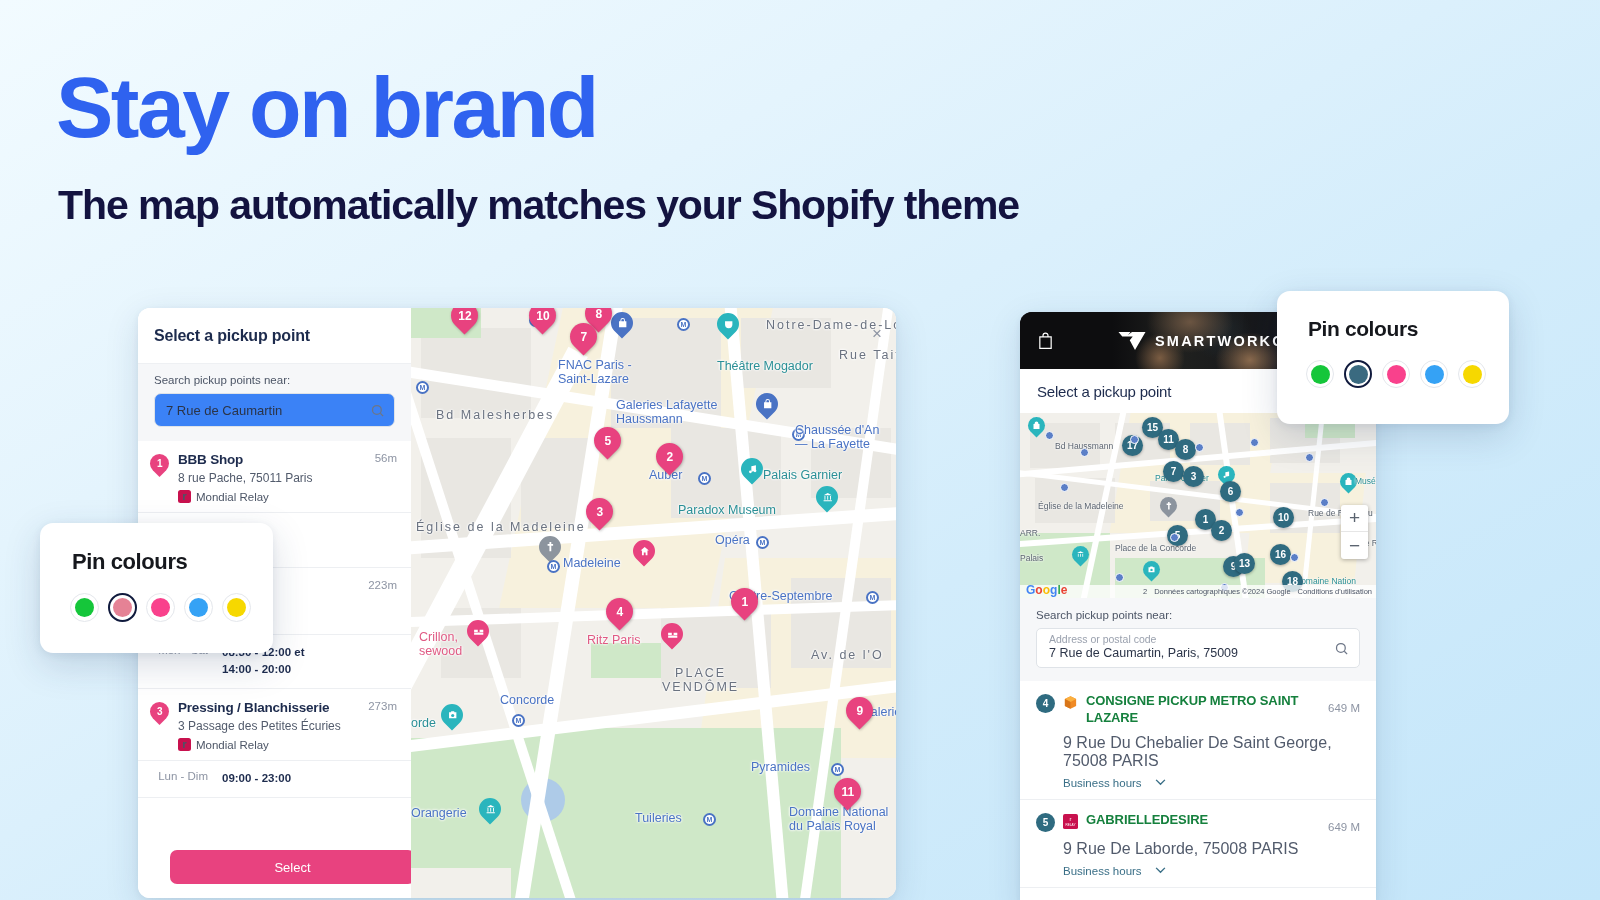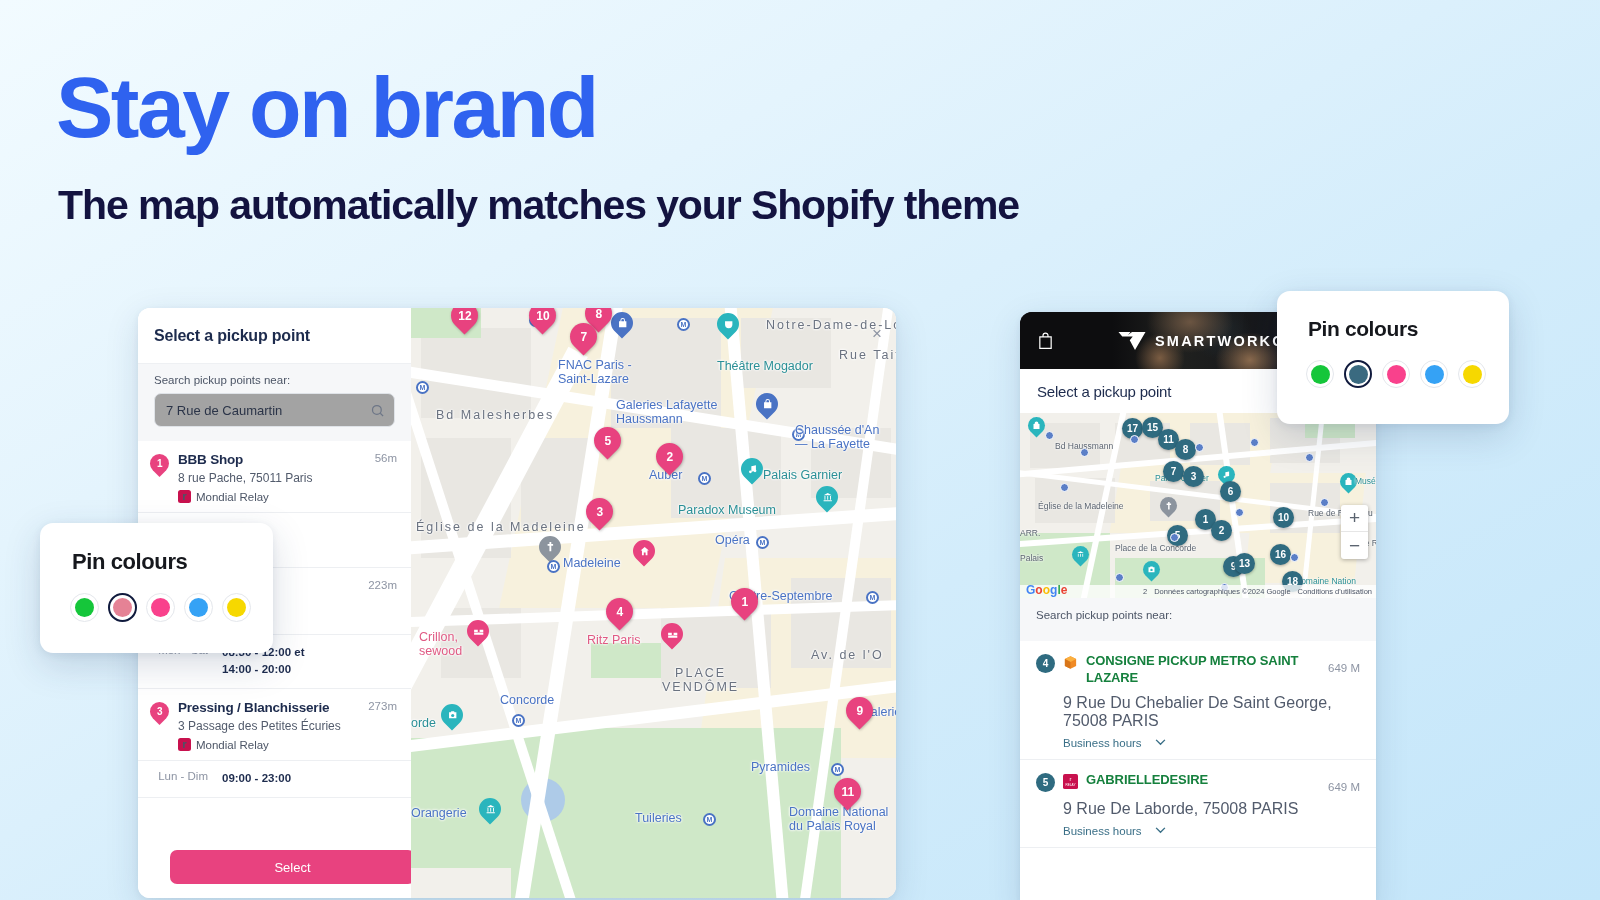--- a/index.html
+++ b/index.html
@@ -34,21 +34,21 @@
   
   #left-widget { left: 138px; top: 308px; width: 758px; height: 590px; display: flex; }
   .lw-left { width: 273px; background:#fff; position: relative; display:flex; flex-direction:column; }
   .lw-header {
     height: 55px; display:flex; align-items:center; padding: 0 16px;
     font-size: 16px; font-weight: 700; color:#1d2b4d; letter-spacing:-.2px;
   }
   .lw-searchbox { background:#f6f7f9; padding: 10px 16px 14px; border-top:1px solid #eef0f3;}
   .lw-searchlabel { font-size: 11.5px; color:#4c5566; margin-bottom: 7px; }
   .lw-input {
-    height: 34px; background:#a3a3a3; border:1px solid #dfe3e8; border-radius:7px;
+    height: 34px; background:#3b82f6; border:1px solid #dfe3e8; border-radius:7px;
     display:flex; align-items:center; padding: 0 9px 0 11px; gap:6px;
   }
   .lw-input span { font-size:13px; color:#2b3448; flex:1; white-space:nowrap; overflow:hidden; }
   .ico-search { width:15px; height:15px; flex:none; color:#6d7687; }
 
   .lw-list { flex:1; overflow:hidden; }
   .pp-item { padding: 11px 14px 9px 12px; border-bottom:1px solid #edeff2; }
   .pp-row { display:flex; gap:9px; }
   .pin {
     width:19px; height:19px; flex:none; border-radius:50% 50% 50% 0;
@@ -569,21 +569,21 @@
         <div class="rmp-lbl grey" style="left: 18px; top: 88px;">Église de la Madeleine</div>
         <div class="rmp-lbl grey" style="left: 0px; top: 115px;">ARR.</div>
         <div class="rmp-lbl grey" style="left: 95px; top: 130px;">Place de la Concorde</div>
         <div class="rmp-lbl grey" style="left: 0px; top: 140px;">Palais</div>
         <div class="rmp-lbl teal" style="left: 335px; top: 63px;">Musée</div>
         <div class="rmp-lbl grey" style="left: 288px; top: 95px;">Rue de Richelieu</div>
         <div class="rmp-lbl grey" style="left: 322px; top: 125px;">Rue de Rivoli</div>
         <div class="rmp-lbl teal" style="left: 275px; top: 163px;">Domaine Nation</div>
       </div>
     <div id="rmap-pins">
-        <div class="rmp-pin" style="left: 102px; top: 5px;">17</div>
+        <div class="rmp-pin" style="left: 102px; top: 22px;">17</div>
         <div class="rmp-pin" style="left: 122px; top: 4px;">15</div>
         <div class="rmp-pin" style="left: 138px; top: 16px;">11</div>
         <div class="rmp-pin" style="left: 155px; top: 26px;">8</div>
         <div class="rmp-pin" style="left: 143px; top: 48px;">7</div>
         <div class="rmp-pin" style="left: 163px; top: 53px;">3</div>
         <div class="rmp-pin" style="left: 200px; top: 68px;">6</div>
         <div class="rmp-pin" style="left: 175px; top: 96px;">1</div>
         <div class="rmp-pin" style="left: 191px; top: 107px;">2</div>
         <div class="rmp-pin" style="left: 147px; top: 112px;">5</div>
         <div class="rmp-pin" style="left: 253px; top: 94px;">10</div>
@@ -616,20 +616,30 @@
     </div>
     <div class="gattr">
       <span>2</span>
       <span>Données cartographiques ©2024 Google</span>
       <span>Conditions d'utilisation</span>
     </div>
   </div>
 
   <div class="rw-searchwrap">
     <div class="rw-slabel">Search pickup points near:</div>
+    <div class="rw-input">
+      <div class="txtcol">
+        <div class="rw-ph">Address or postal code</div>
+        <div class="rw-val">7 Rue de Caumartin, Paris, 75009</div>
+      </div>
+      <svg class="ico-search" viewBox="0 0 24 24" fill="none" stroke="currentColor" stroke-width="2">
+          <circle cx="11" cy="11" r="7"></circle>
+          <line x1="16.5" y1="16.5" x2="21" y2="21"></line>
+        </svg>
+    </div>
   </div>
 
   <div id="rw-list">
       <div class="rpp-item">
         <div class="rpp-head">
           <div class="rpp-num">4</div>
           <svg class="rpp-logo" viewBox="0 0 24 24">
             <path d="M12 2l9 4.5v11L12 22 3 17.5v-11z" fill="#f08a24"></path>
             <path d="M12 2l9 4.5L12 11 3 6.5z" fill="#fbb040"></path>
             <path d="M12 11v11l-9-4.5v-11z" fill="#d8761a"></path>

